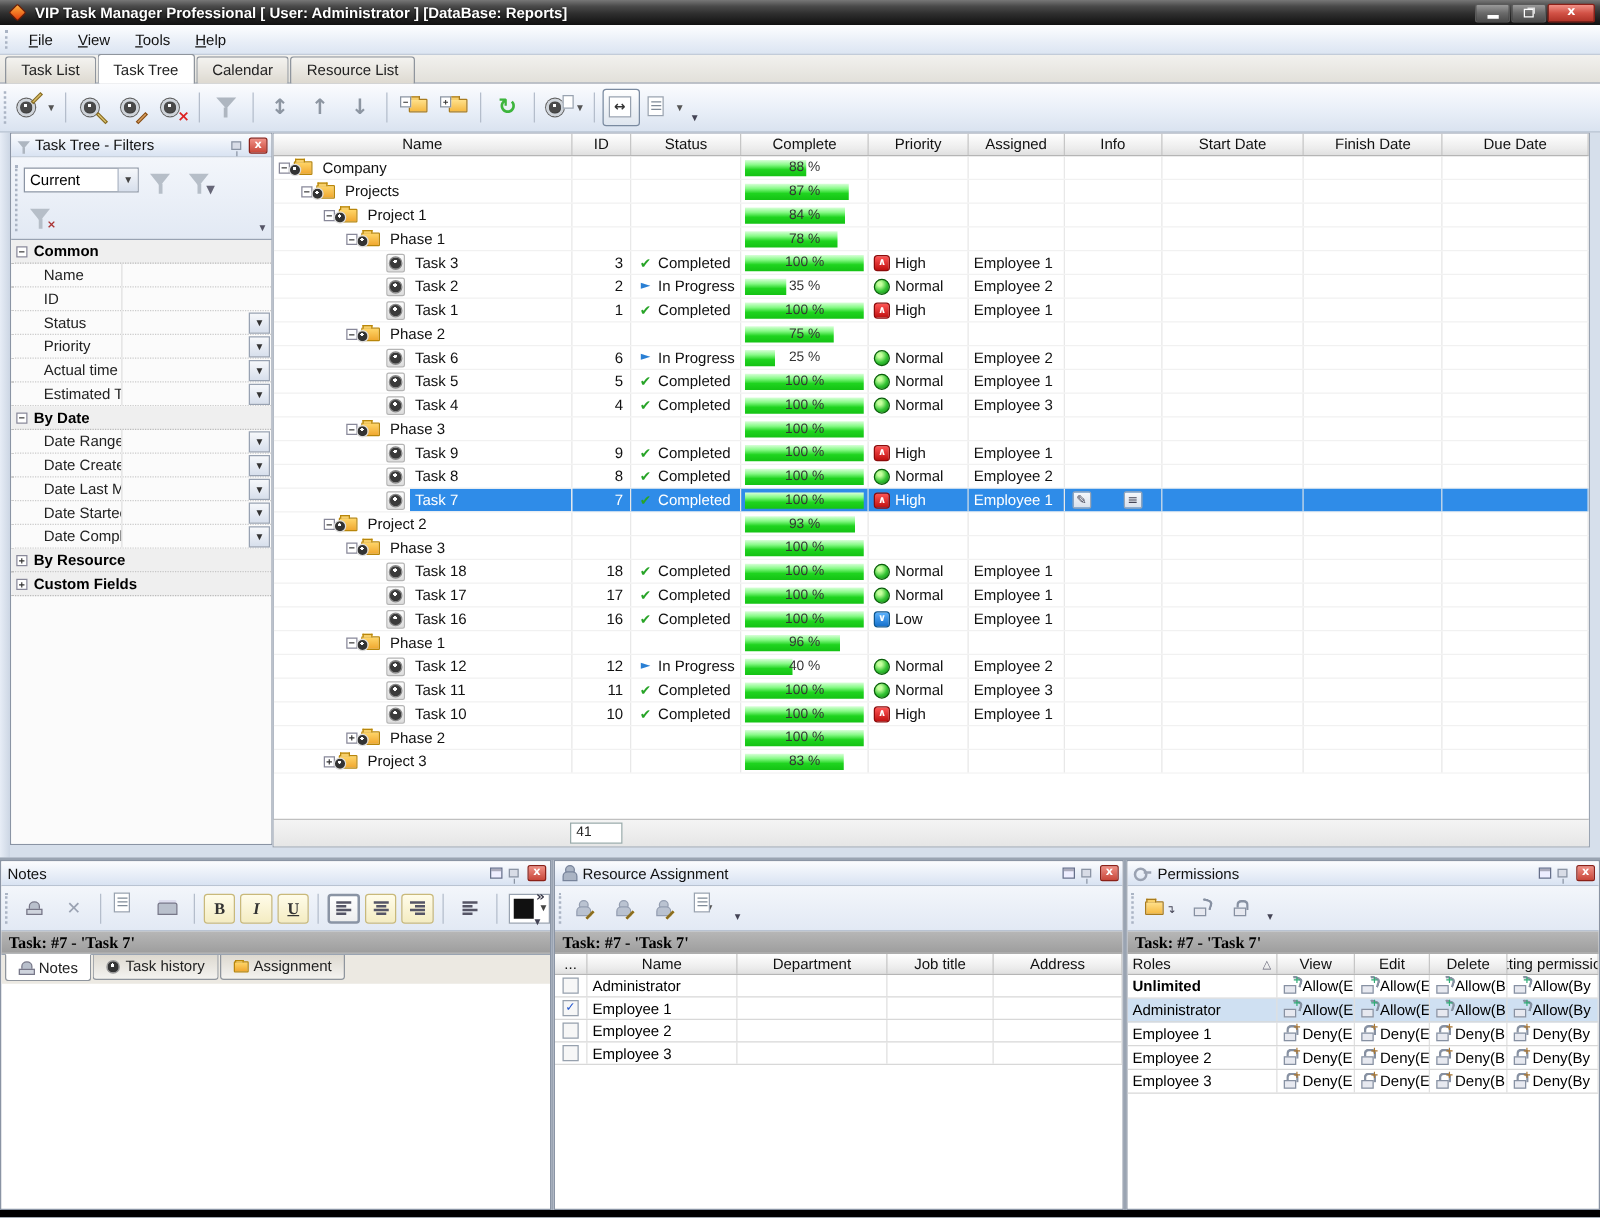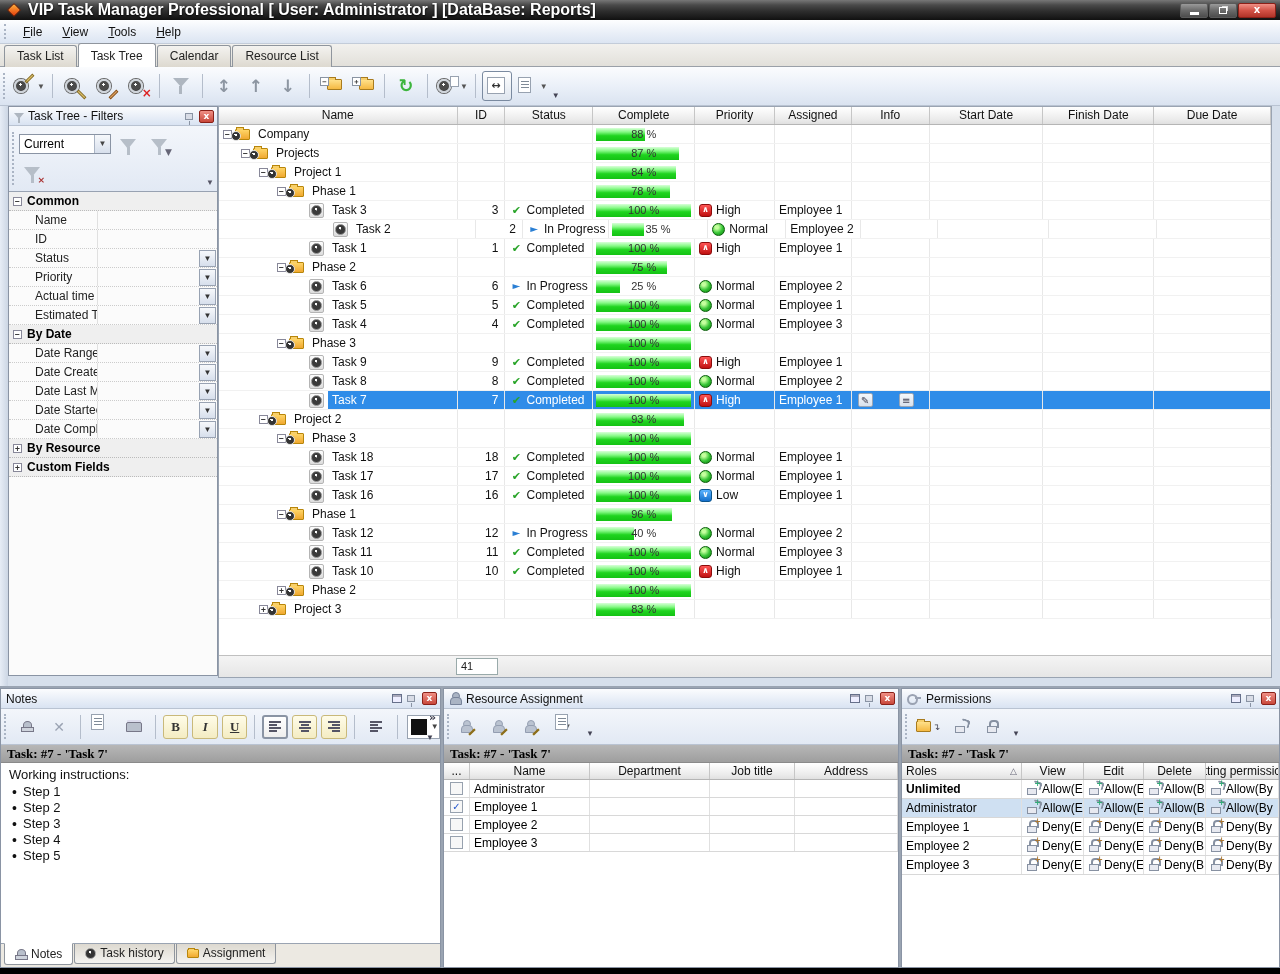--- a/index.html
+++ b/index.html
@@ -2,21 +2,21 @@
 <html><head>
 <meta charset="utf-8">
 <style>
   *{margin:0;padding:0;box-sizing:border-box}
   html,body{width:1280px;height:974px;overflow:hidden;font-family:"Liberation Sans",sans-serif;background:#d6dfeb}
   #app{width:1280px;height:974px;display:flex;flex-direction:column;position:relative}
 
   
   .titlebar{height:20px;background:linear-gradient(180deg,#777 0%,#4a4a4a 25%,#2e2e2e 55%,#111 100%);display:flex;align-items:center;padding:0 4px;color:#fff}
   .wlogo{width:12px;height:12px;background:linear-gradient(135deg,#ffb13c,#e23c0c);transform:rotate(45deg) scale(.85);border-radius:2px;border:1px solid #7a1d00;margin:0 8px 0 4px;flex:none}
-  .title-text{font-size:16px;font-weight:bold;text-shadow:0 1px 2px #000;white-space:nowrap;overflow:hidden}
+  .title-text{font-size:12px;font-weight:bold;text-shadow:0 1px 2px #000;white-space:nowrap;overflow:hidden}
   .winbtns{margin-left:auto;display:flex;gap:1px}
   .winbtn{width:28px;height:15px;border:1px solid #5a5a5a;border-radius:2px;background:linear-gradient(#9a9a9a,#6a6a6a 50%,#4c4c4c);display:flex;align-items:center;justify-content:center;color:#fff;font:bold 10px/1 "DejaVu Sans",sans-serif}
   .winbtn.close{background:linear-gradient(#f09086,#d25246 50%,#b03328);border-color:#8a2018;width:38px}
   .minglyph{width:9px;height:3px;background:#fff;margin-top:6px}
   .restglyph{width:8px;height:7px;border:1px solid #fff;box-shadow:2px -2px 0 -1px #ddd;margin:1px 0 0 0}
 
   
   .menubar{height:24px;background:linear-gradient(#fdfeff,#e8eef7 60%,#dce5f2);border-bottom:1px solid #c3ccd9;display:flex;align-items:center;padding-left:14px;gap:2px;position:relative}
   .menubar::before{content:"";position:absolute;left:4px;top:4px;bottom:4px;border-left:2px dotted #aab4c4}
   .menu-item{font-size:12px;color:#111;padding:3px 9px;border-radius:2px}
@@ -515,21 +515,21 @@
               <span class="pr pr-high">∧</span>
               <span>High</span>
             </div>
             <div class="gcell" style="width: 77px; padding-left: 4px;">Employee 1</div>
             <div class="gcell" style="width: 78px; gap: 26px; padding-left: 6px;"></div>
             <div class="gcell" style="width: 114px;"></div>
             <div class="gcell" style="width: 111px;"></div>
             <div class="gcell" style="width: 117px;"></div>
           </div>
           <div class="grow">
-            <div class="gcell namecell" style="width: 239px; margin-left: 24px;">
+            <div class="gcell namecell" style="width: 239px;">
               <span class="ind" style="width: 72px;"></span>
               <span class="tclock"></span>
               <span class="nlabel">Task 2</span>
             </div>
             <div class="gcell idcell" style="width: 48px;">2</div>
             <div class="gcell" style="width: 88px;">
               <span class="stic st-play">►</span>
               <span>In Progress</span>
             </div>
             <div class="gcell" style="width: 102px;">
@@ -1129,30 +1129,20 @@
           </span>
           <span class="tsep"></span>
           <span class="colorbtn">
             <span class="swatch"></span>
             <span class="cdd">▼</span>
           </span>
           <span class="chev2">»</span>
         <span class="chev2b">▼</span>
       </div>
       <div class="caption">Task: #7 - 'Task 7'</div>
-      <div class="notes-body">
-        <div class="ntitle">Working instructions:</div>
-        <ul id="notes-bullets">
-            <li>Step 1</li>
-            <li>Step 2</li>
-            <li>Step 3</li>
-            <li>Step 4</li>
-            <li>Step 5</li>
-          </ul>
-      </div>
       <div class="ntabs" id="notes-tabs">
           <span class="ntab active">
             <span class="ministamp"></span>
             <span>Notes</span>
           </span>
           <span class="ntab">
             <span class="miniclk"></span>
             <span>Task history</span>
           </span>
           <span class="ntab">

